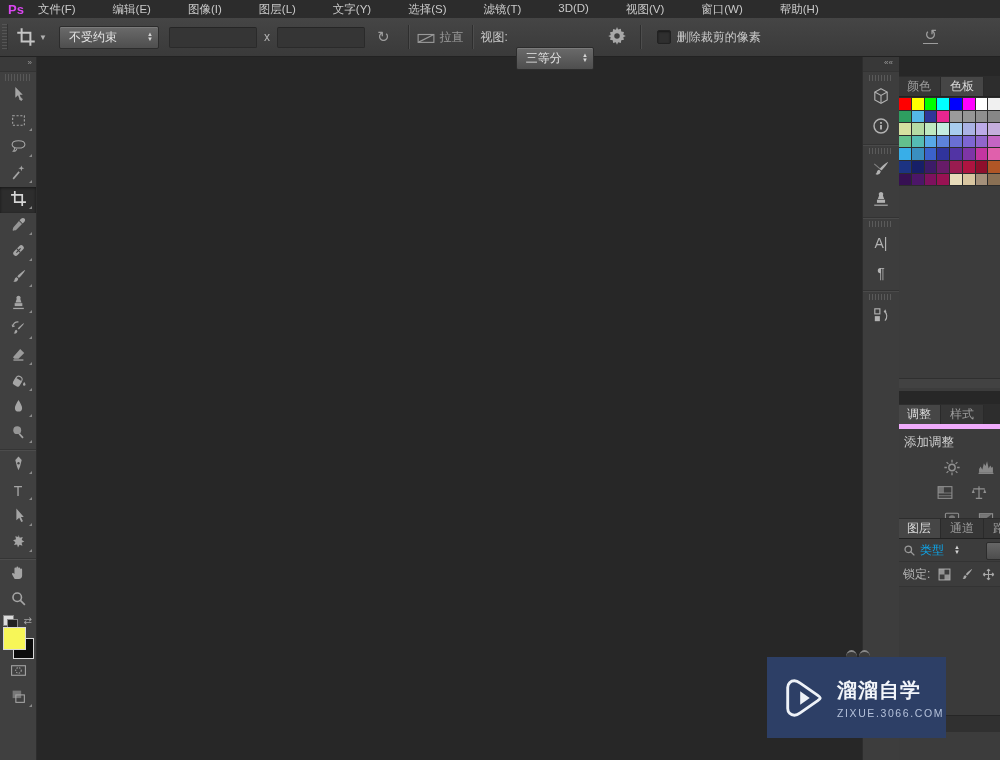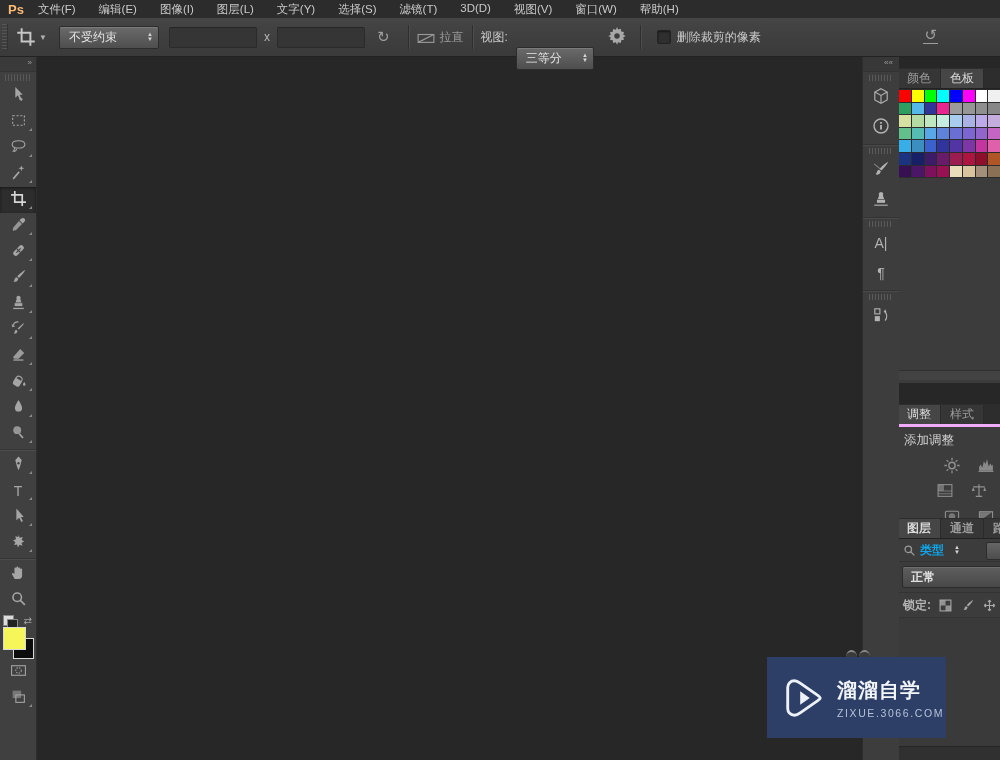--- a/index.html
+++ b/index.html
@@ -3,22 +3,22 @@
 <meta charset="utf-8">
 <style>
   html,body{margin:0;padding:0;background:#272727;}
   body{width:1000px;height:760px;overflow:hidden;font-family:"Liberation Sans","DejaVu Sans",sans-serif;
        -webkit-font-smoothing:antialiased;color:#c9c9c9;position:relative;font-size:12px;}
   .screen{position:absolute;inset:0;}
 
   
   .menubar{position:absolute;left:0;top:0;width:1000px;height:18px;background:#2c2c2c;
            display:flex;align-items:center;border-bottom:1px solid #242424;z-index:5;}
-  .ps-logo{font-weight:bold;color:#fdba74;font-size:13px;margin:0 14px 0 8px;letter-spacing:0;}
-  .menu-items{display:flex;gap:23px;font-size:11.5px;color:#c9c9c9;}
+  .ps-logo{font-weight:bold;color:#d946ef;font-size:13px;margin:0 14px 0 8px;letter-spacing:0;}
+  .menu-items{display:flex;gap:37px;font-size:11.5px;color:#c9c9c9;}
   .menu-item{cursor:default;white-space:nowrap;}
 
   
   .optionsbar{position:absolute;left:0;top:18px;width:1000px;height:38px;
               background:linear-gradient(#454545,#3a3a3a);border-bottom:1px solid #222;
               display:flex;align-items:center;z-index:5;}
   .grip-v{width:5px;height:26px;margin-left:2px;background:repeating-linear-gradient(#555 0 1px,transparent 1px 3px);border-right:1px solid #333;}
   .tool-chip{display:flex;align-items:center;margin-left:8px;color:#c5c5c5;}
   .tool-chip .icon{width:20px;height:20px;}
   .caret{font-size:8px;color:#b0b0b0;margin-left:3px;}
@@ -64,33 +64,33 @@
   .dock-btn{width:36px;height:30px;display:flex;align-items:center;justify-content:center;color:#b2b2b2;}
   .dock-btn svg{width:18px;height:18px;} .dock-btn .tglyph{font-size:14px;color:#b2b2b2;}
   .dock-sep{height:1px;background:#333;box-shadow:0 1px 0 #4a4a4a;margin-top:2px;}
 
   
   .panels{position:absolute;left:898px;top:56px;width:102px;height:704px;background:#272727;}
   .panel{position:absolute;left:0;width:102px;overflow:hidden;}
   .tabbar{height:20px;background:#2d2d2d;display:flex;align-items:flex-end;white-space:nowrap;}
   .tab{height:19px;line-height:19px;padding:0 9px;font-size:12px;background:#363636;color:#9c9c9c;border-right:1px solid #2a2a2a;}
   .tab.active{background:#464646;color:#dadada;}
-  .p-swatches{top:12px;height:322px;}
+  .p-swatches{top:20px;height:322px;}
   .p-swatches .body{background:#3c3c3c;height:294px;border-top:1px solid #222;}
   .swatch-grid{display:grid;grid-template-columns:repeat(8,1fr);gap:1px;background:#2c2c2c;padding:1px 0 1px 1px;}
   .swatch{height:11.6px;}
   .p-swatches .foot{height:9px;background:#424242;border-top:1px solid #2f2f2f;margin-top:192px;}
   .p-adjust{top:348px;height:128px;}
-  .p-adjust .body{background:#3c3c3c;height:108px;border-top:3px solid #f0abfc;}
+  .p-adjust .body{background:#3c3c3c;height:108px;border-top:5px solid #f0abfc;}
   .adj-hint{color:#d2d2d2;padding:5px 0 2px 6px;font-size:12.5px;}
   .adj-row{display:flex;gap:14px;margin-top:6px;}
   .adj-row.r0{padding-left:44px;} .adj-row.r1{padding-left:37px;margin-top:8px;} .adj-row.r2{padding-left:44px;margin-top:9px;}
   .adj-ic{width:20px;height:17px;color:#909090;flex:none;}
   .adj-ic svg{width:100%;height:100%;}
-  .p-layers{top:462px;height:242px;font-weight:bold;}
+  .p-layers{top:462px;height:242px;}
   .p-layers .body{background:#3c3c3c;height:222px;border-top:1px solid #222;}
   .lay-filter{height:22px;display:flex;align-items:center;padding-left:5px;border-bottom:1px solid #333;position:relative;}
   .lay-filter .mag{width:13px;height:13px;color:#9a9a9a;margin-right:4px;}
   .lay-filter .val{color:#0ea5e9;}
   .lay-filter .spin{margin-left:10px;}
   .lay-filter .cutbtn{position:absolute;right:-6px;top:3px;width:18px;height:16px;background:linear-gradient(#666,#4d4d4d);border:1px solid #2c2c2c;border-radius:2px;}
   .lay-blend{padding:4px 0 4px 4px;border-bottom:1px solid #333;}
   .blend-select{width:150px;height:20px;background:linear-gradient(#5e5e5e,#484848);border:1px solid #2b2b2b;border-radius:2px;
                 color:#e0e0e0;line-height:20px;padding-left:8px;box-shadow:inset 0 1px 0 rgba(255,255,255,.1);}
   .lay-lock{height:24px;display:flex;align-items:center;gap:8px;padding-left:5px;border-bottom:1px solid #333;color:#b5b5b5;}
@@ -504,25 +504,20 @@
                 <circle cx="6.5" cy="6.5" r="4" fill="none" stroke="currentColor" stroke-width="1.6"></circle>
                 <path d="M9.5 9.5L14 14" stroke="currentColor" stroke-width="1.6"></path>
               </svg></span>
           <span class="val">类型</span>
           <span class="spin">
               <span>▲</span>
               <span>▼</span>
             </span>
           <span class="cutbtn"></span>
         </div>
-        <div class="lay-blend">
-          <div class="blend-select">
-            <span>正常</span>
-          </div>
-        </div>
         <div class="lay-lock">
           <span>锁定:</span>
           <span id="lock-icons" style="display:flex;gap:9px;">
               <span class="lock-ic"><svg viewBox="0 0 12 12">
                   <rect x="1" y="1" width="10" height="10" fill="none" stroke="currentColor"></rect>
                   <path d="M1 1h5v5H1zM6 6h5v5H6z" fill="currentColor" opacity=".8" <="" svg=""></path>
                 </svg></span>
               <span class="lock-ic"><svg viewBox="0 0 12 12">
                   <path d="M11 1c-2.2 1.4-4.4 3.3-5.6 4.7l1.2 1.2C8 5.6 10 3.4 11.2 1.2z" fill="currentColor"></path>
                   <path d="M4.9 6.6c-.8.1-1.3.8-1.5 1.5-.1.6-.2 1.2-1 1.6 1 .7 2.4.4 3-.4.4-.5.6-1.2.7-1.6z" fill="currentColor"></path>

